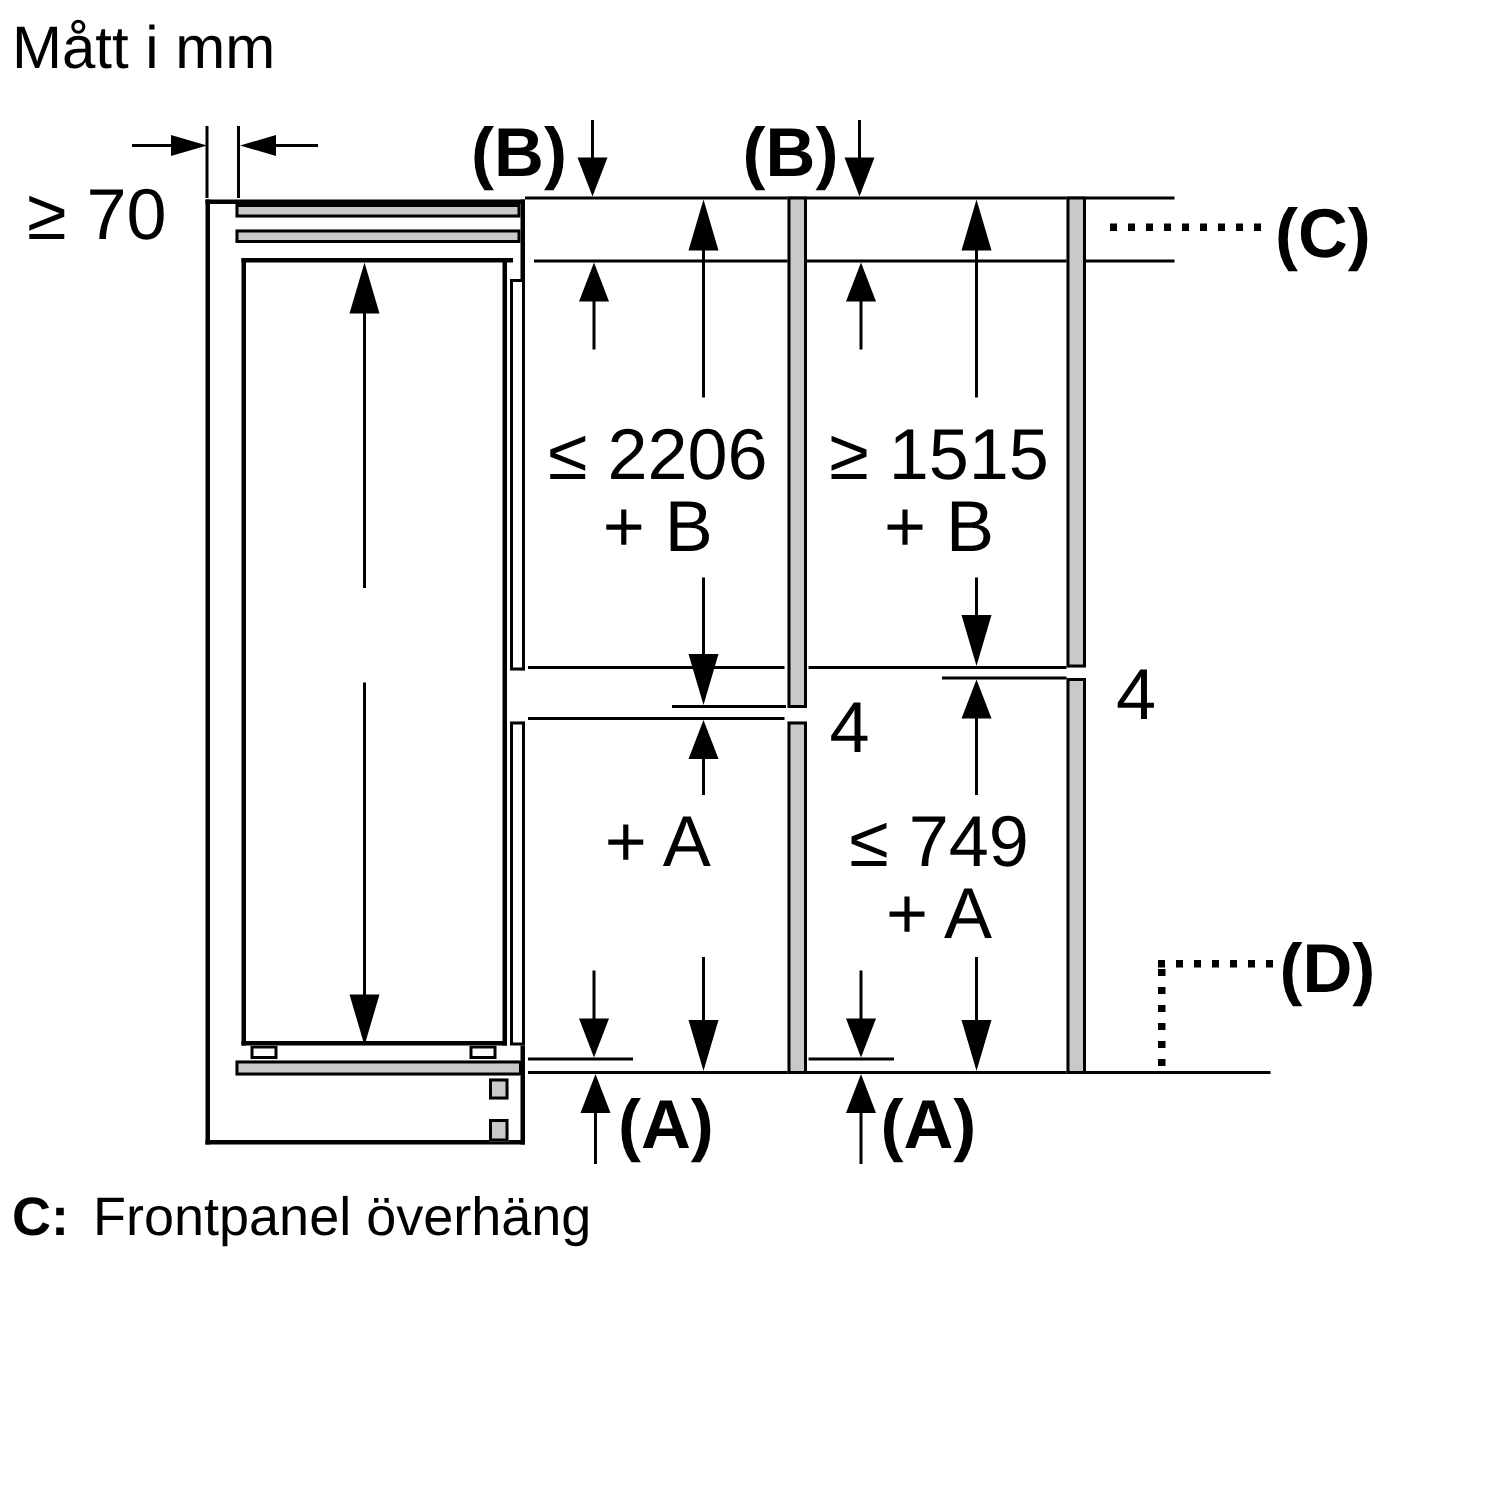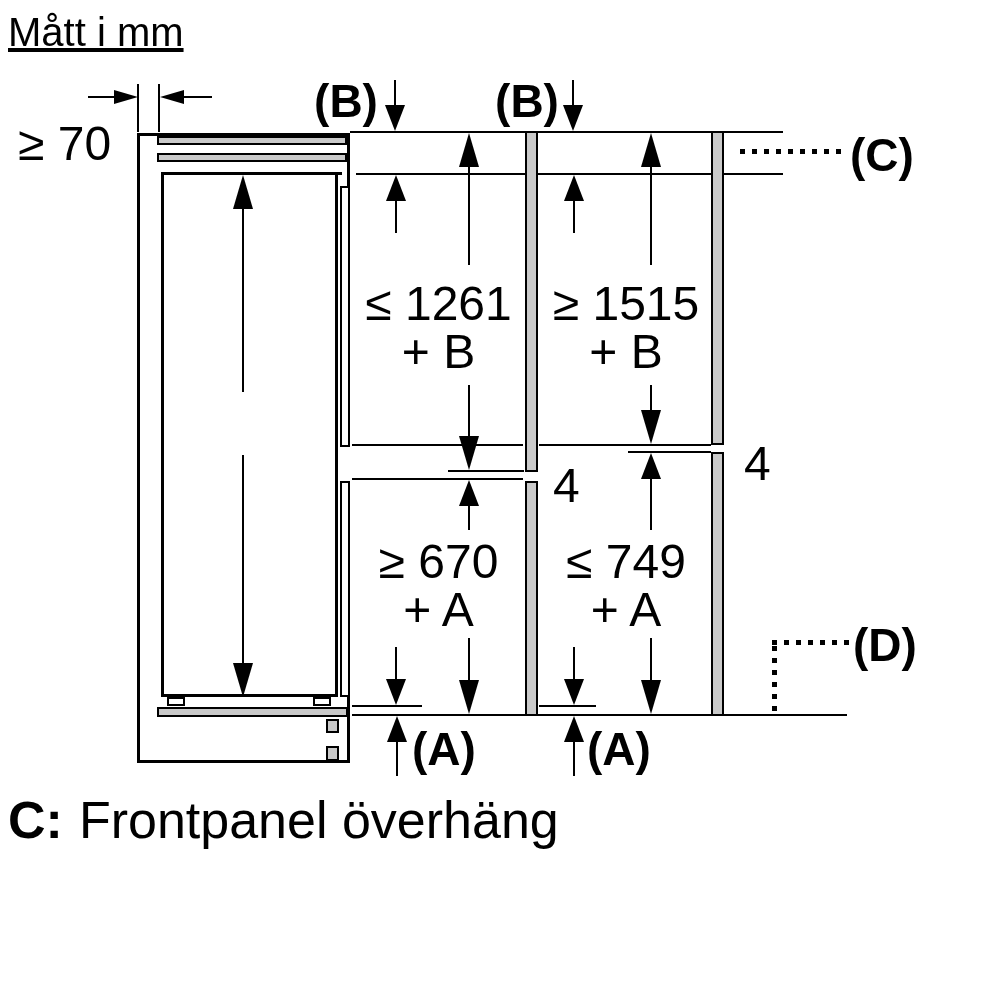--- a/index.html
+++ b/index.html
@@ -22,29 +22,29 @@
   .dot-h{position:absolute;height:5px;background:repeating-linear-gradient(90deg,#000 0 5px,transparent 5px 12px);}
   .dot-v{position:absolute;width:5px;background:repeating-linear-gradient(180deg,#000 0 5px,transparent 5px 12px);}
   
   .txt{position:absolute;white-space:nowrap;}
   .title{font-size:40px;}
   .dimnum{font-size:48px;}
   .dimblock{position:absolute;text-align:center;font-size:48px;line-height:48px;}
   .lbl{position:absolute;font-size:46px;font-weight:bold;white-space:nowrap;}
   .four{position:absolute;font-size:48px;}
   .sup{font-size:28px;vertical-align:18px;}
-  .legend-row{position:absolute;font-size:52px;white-space:nowrap;}
+  .legend-row{position:absolute;font-size:36px;white-space:nowrap;}
   .legend-key{font-weight:bold;margin-right:16px;}
 </style>
 </head>
 <body>
 
 <div class="canvas">
 
-  <div class="txt title" style="left:8px;top:10px;text-decoration:underline;">Mått i mm</div>
+  <div class="txt title" style="left:8px;top:10px;">Mått i mm</div>
 
   <div class="ln" style="left:137px;top:84px;width:2px;height:48px;"></div>
   <div class="ln" style="left:158px;top:84px;width:2px;height:48px;"></div>
   <div class="ln" style="left:88px;top:96px;width:26px;height:2px;"></div>
   <div class="ar-r" style="left:114px;top:90px;"></div>
   <div class="ln" style="left:184px;top:96px;width:28px;height:2px;"></div>
   <div class="ar-l" style="left:160px;top:90px;"></div>
   <div class="txt dimnum" style="left:18px;top:116px;">≥ 70</div>
 
   <div class="ln" style="left:137px;top:133px;width:213px;height:3px;"></div>
@@ -101,29 +101,28 @@
   <div class="ad-sm" style="left:386px;top:679px;"></div>
 
   <div class="au-sm" style="left:564px;top:175px;"></div>
   <div class="ln" style="left:573px;top:199px;width:2px;height:34px;"></div>
   <div class="ln" style="left:573px;top:647px;width:2px;height:34px;"></div>
   <div class="ad-sm" style="left:564px;top:679px;"></div>
 
   <div class="au-lg" style="left:459px;top:133px;"></div>
   <div class="ln" style="left:468px;top:165px;width:2px;height:100px;"></div>
   <div class="dimblock" style="left:352px;top:280px;width:173px;">
-    <div>≤ 1261</div>
+    <div>≤ 2206</div>
     <div>+ B</div>
   </div>
   <div class="ln" style="left:468px;top:385px;width:2px;height:52px;"></div>
   <div class="ad-lg" style="left:459px;top:436px;"></div>
   <div class="au-sm" style="left:459px;top:480px;"></div>
   <div class="ln" style="left:468px;top:504px;width:2px;height:26px;"></div>
   <div class="dimblock" style="left:352px;top:538px;width:173px;">
-    <div>≥ 670</div>
     <div>+ A</div>
   </div>
   <div class="ln" style="left:468px;top:638px;width:2px;height:44px;"></div>
   <div class="ad-lg" style="left:459px;top:680px;"></div>
 
   <div class="au-lg" style="left:641px;top:133px;"></div>
   <div class="ln" style="left:650px;top:165px;width:2px;height:100px;"></div>
   <div class="dimblock" style="left:540px;top:280px;width:172px;">
     <div>≥ 1515</div>
     <div>+ B</div>

